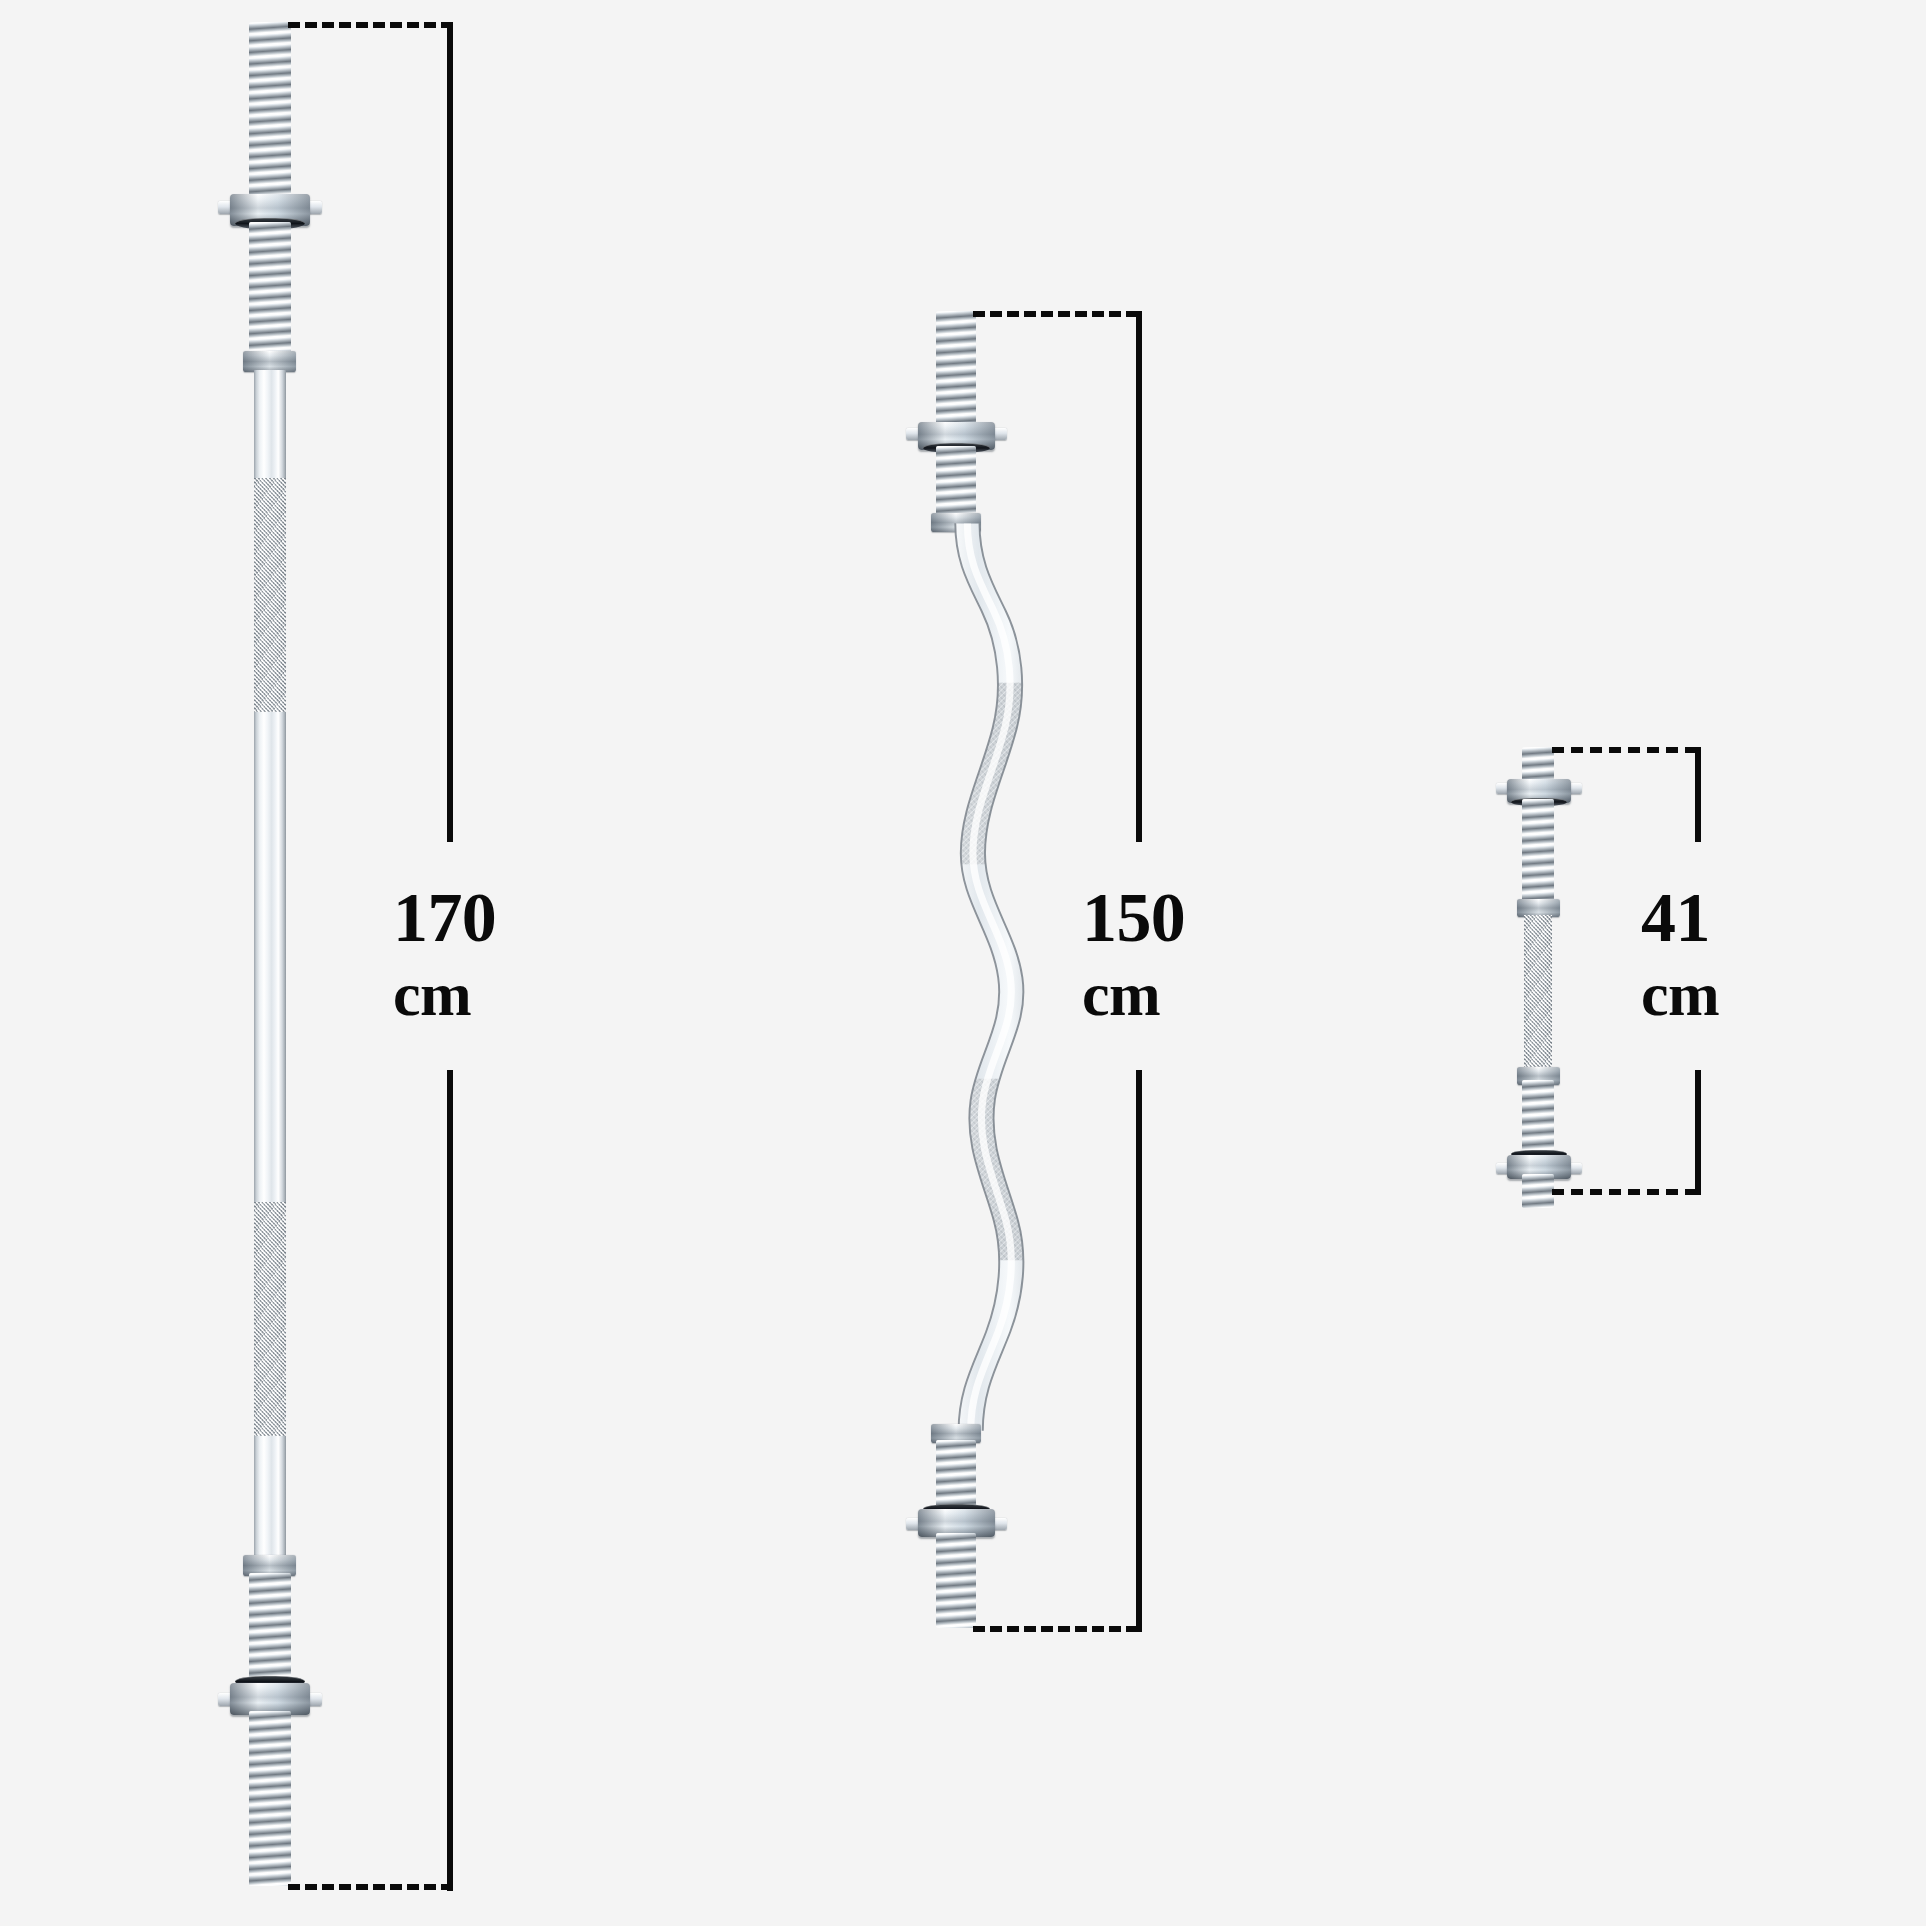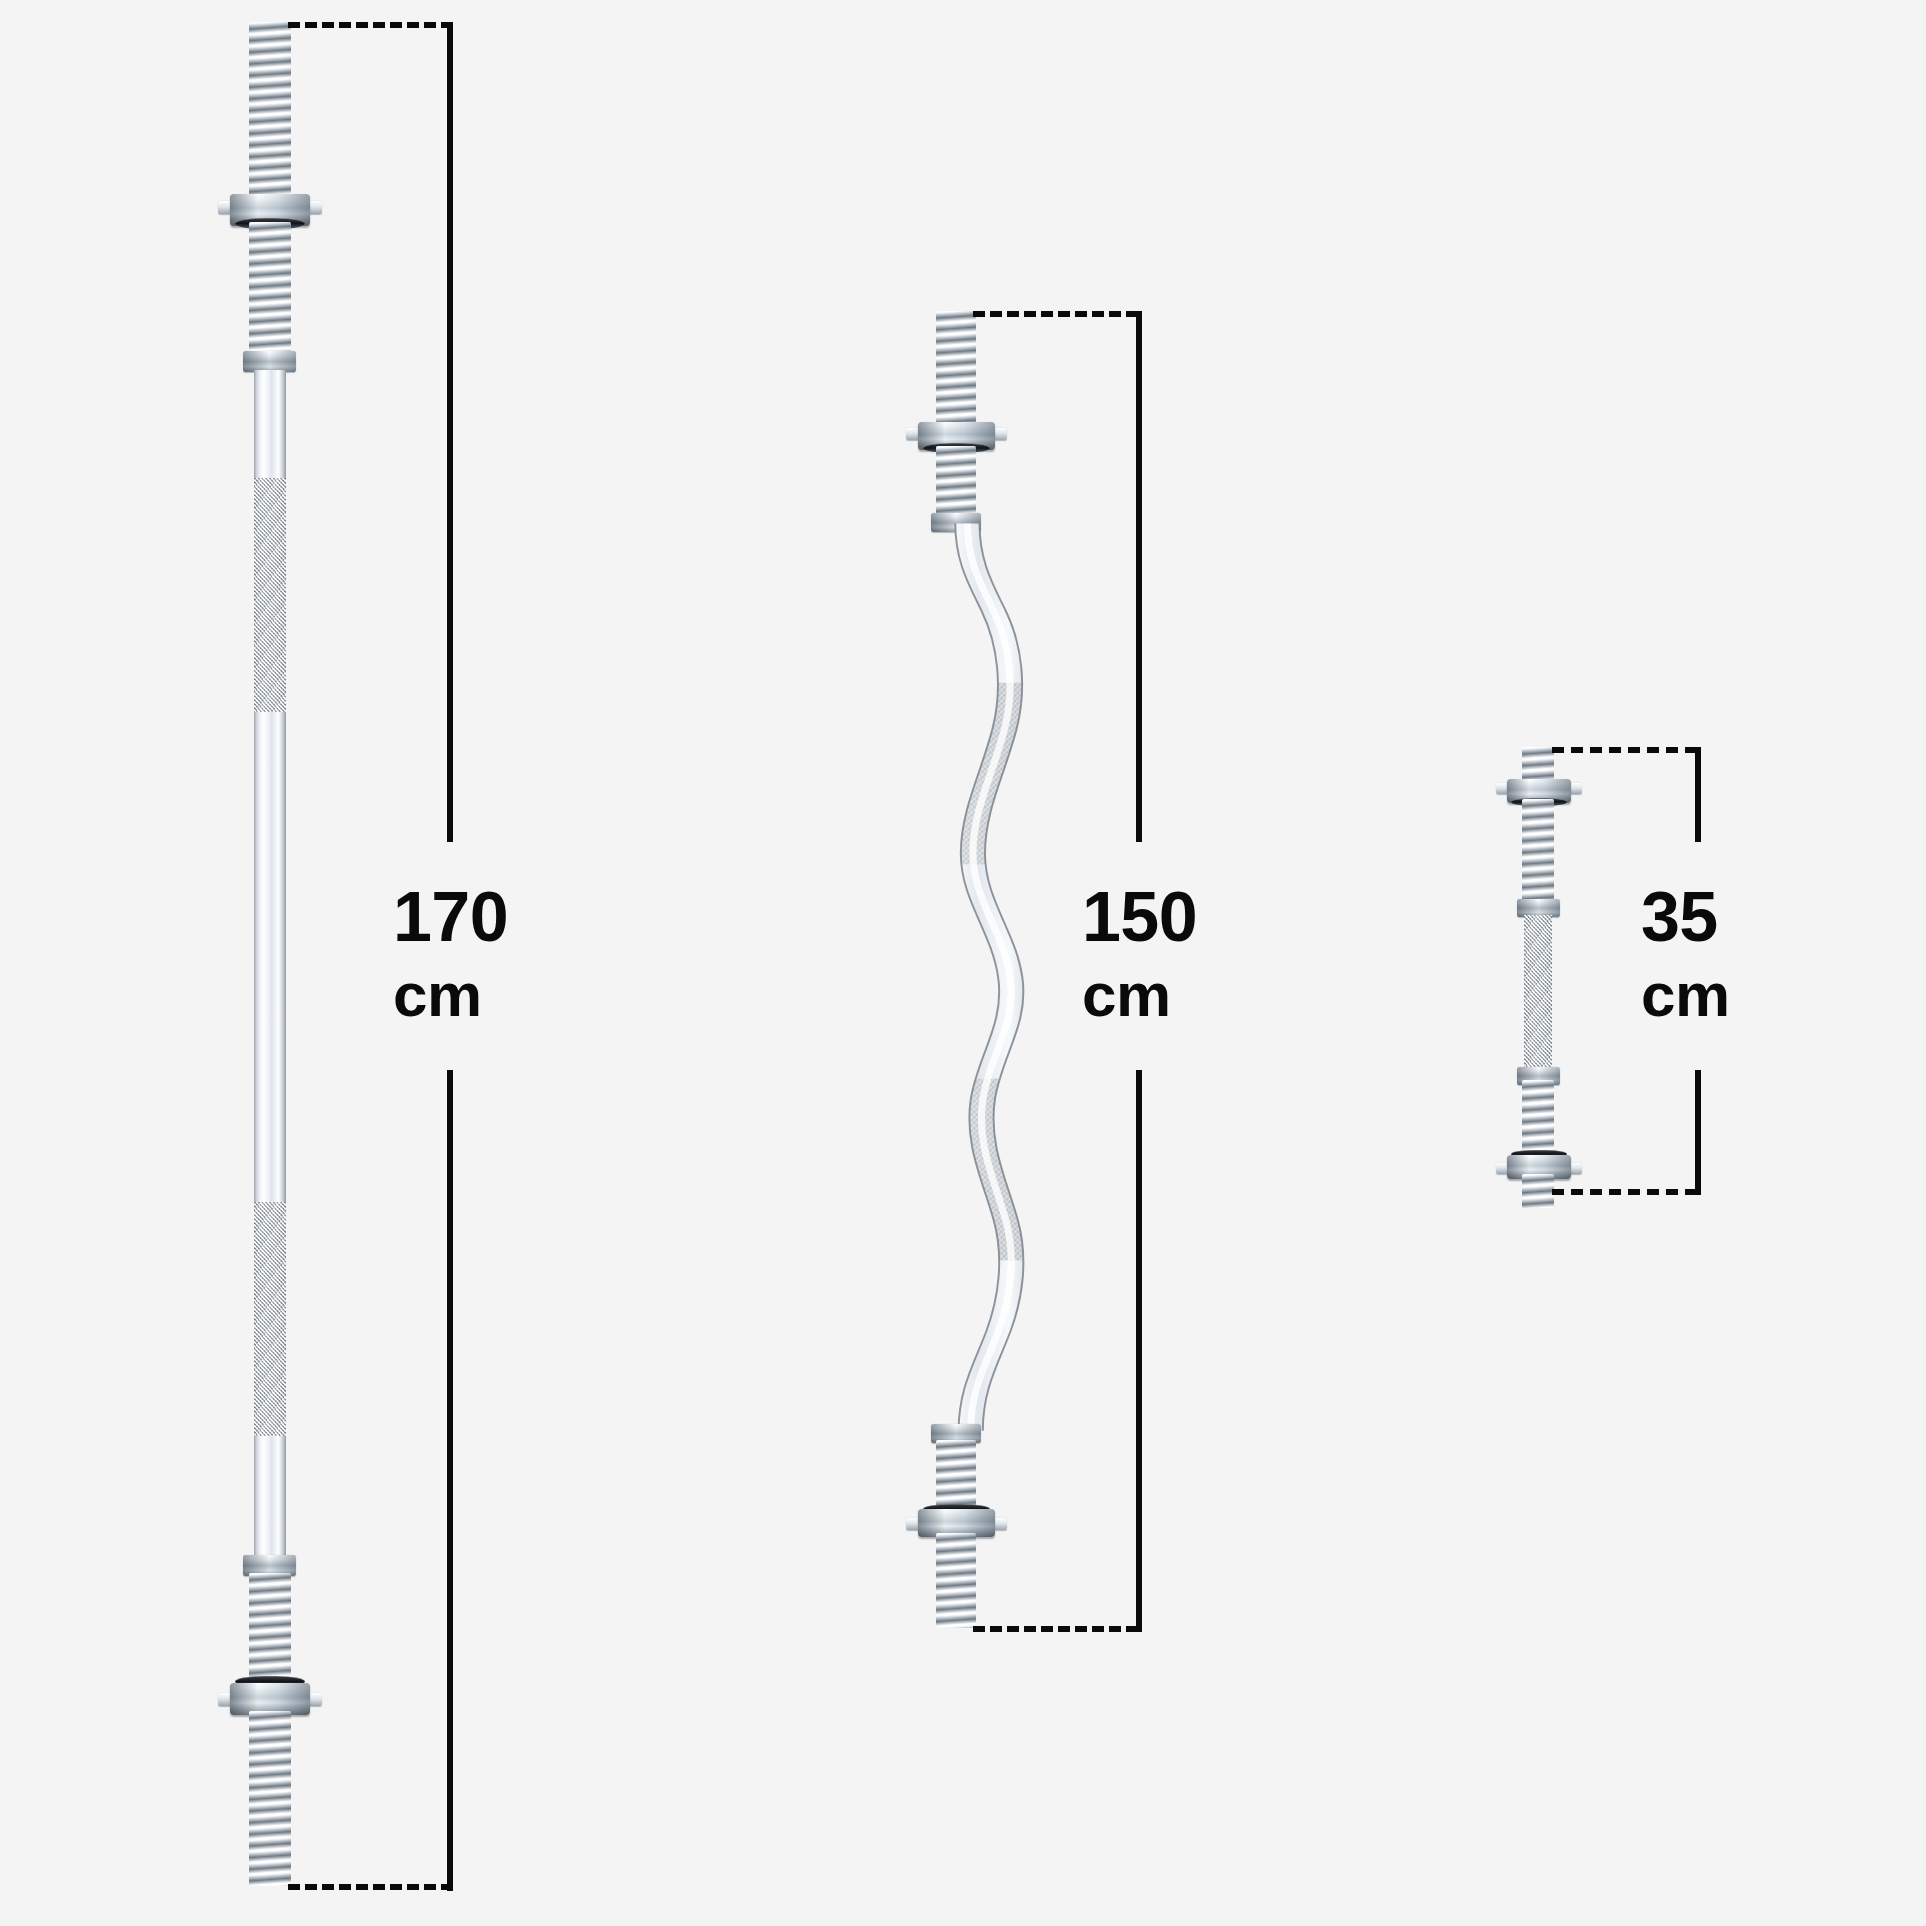--- a/index.html
+++ b/index.html
@@ -1,21 +1,21 @@
 <!DOCTYPE html>
 <html style="font-size:8.8px"><head>
 <meta charset="utf-8">
 <style>
   * { margin:0; padding:0; box-sizing:border-box; }
   html,body{ background:#f4f4f4; }
   #stage{
     position:relative;
     width:1828px; height:1926px;
     background:#f4f4f4;
-    font-family:Liberation Sans, sans-serif;
+    font-family:Liberation Serif, serif;
     overflow:hidden;
   }
   .prod{ position:absolute; }
 
   
   .dim-dash{
     position:absolute;
     height:0;
     border-top:6px dashed #0a0a0a;
   }
@@ -352,19 +352,19 @@
       <div class="body"></div>
     </div>
 
     <div class="thread" style="left:1522px; top:1174px; width:32px; height:34px;"></div>
 
     <div class="dim-dash" style="left:1552px; top:747px; width:145px;"></div>
     <div class="dim-dash" style="left:1552px; top:1189px; width:145px;"></div>
     <div class="dim-vline" style="left:1695px; top:747px; height:95px;"></div>
     <div class="dim-vline" style="left:1695px; top:1070px; height:125px;"></div>
     <div class="dim-label" style="left:1641px; top:884px;">
-      <span class="num">35</span>
+      <span class="num">41</span>
       <span class="unit">cm</span>
     </div>
   </div>
 
 </div>
 
 
 </body></html>

